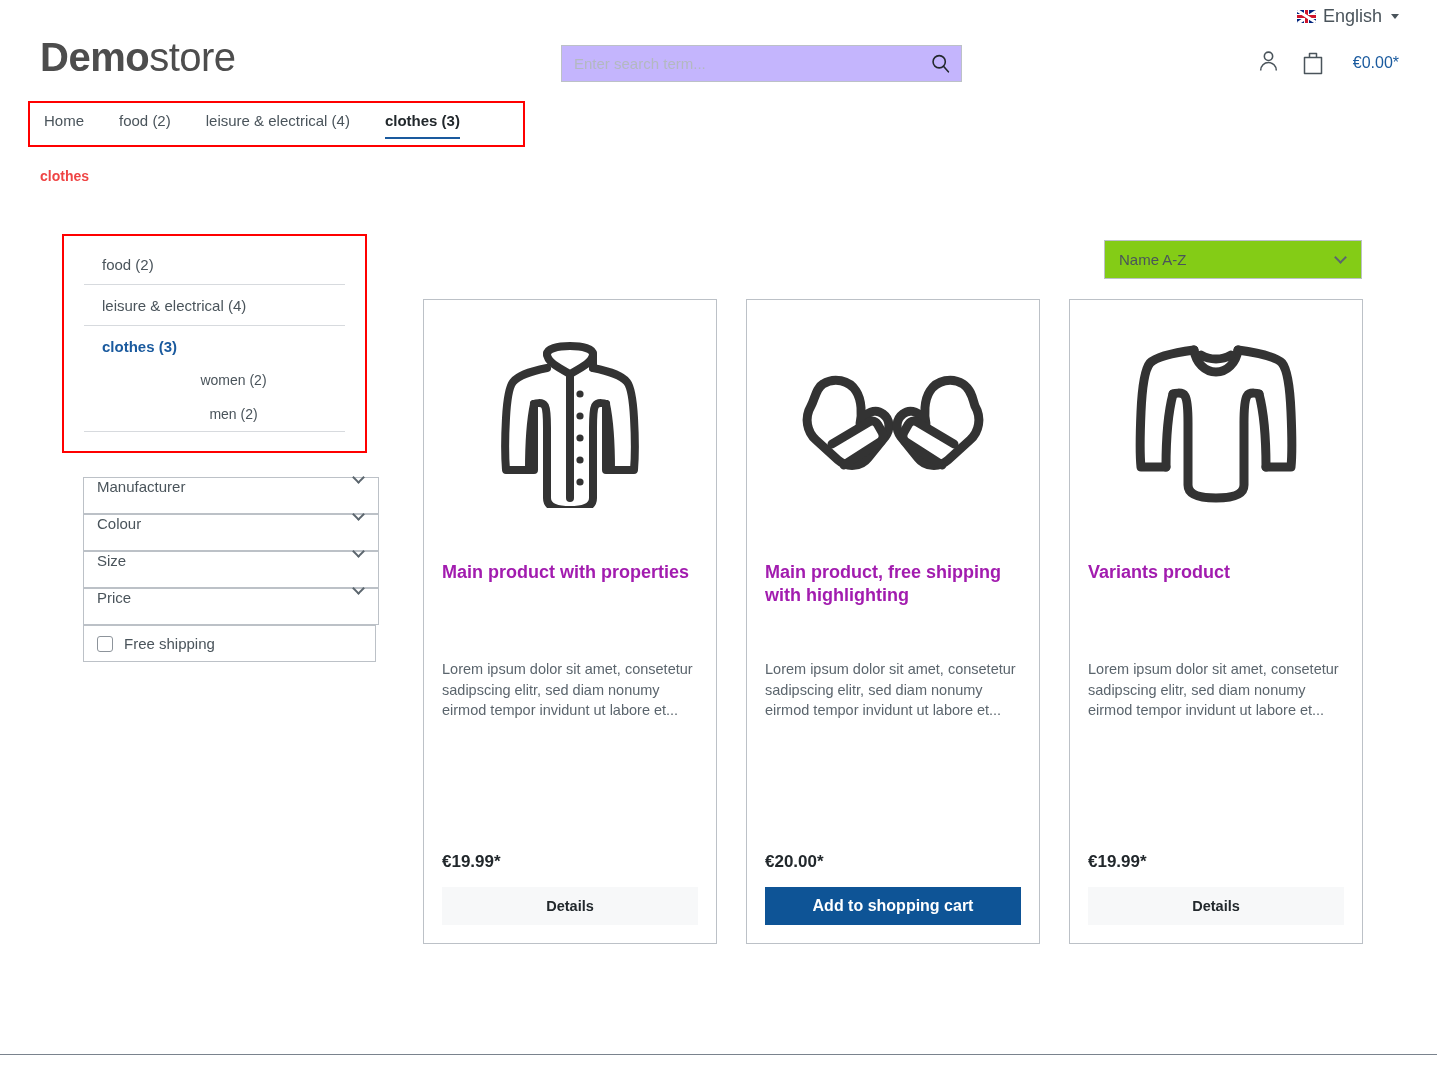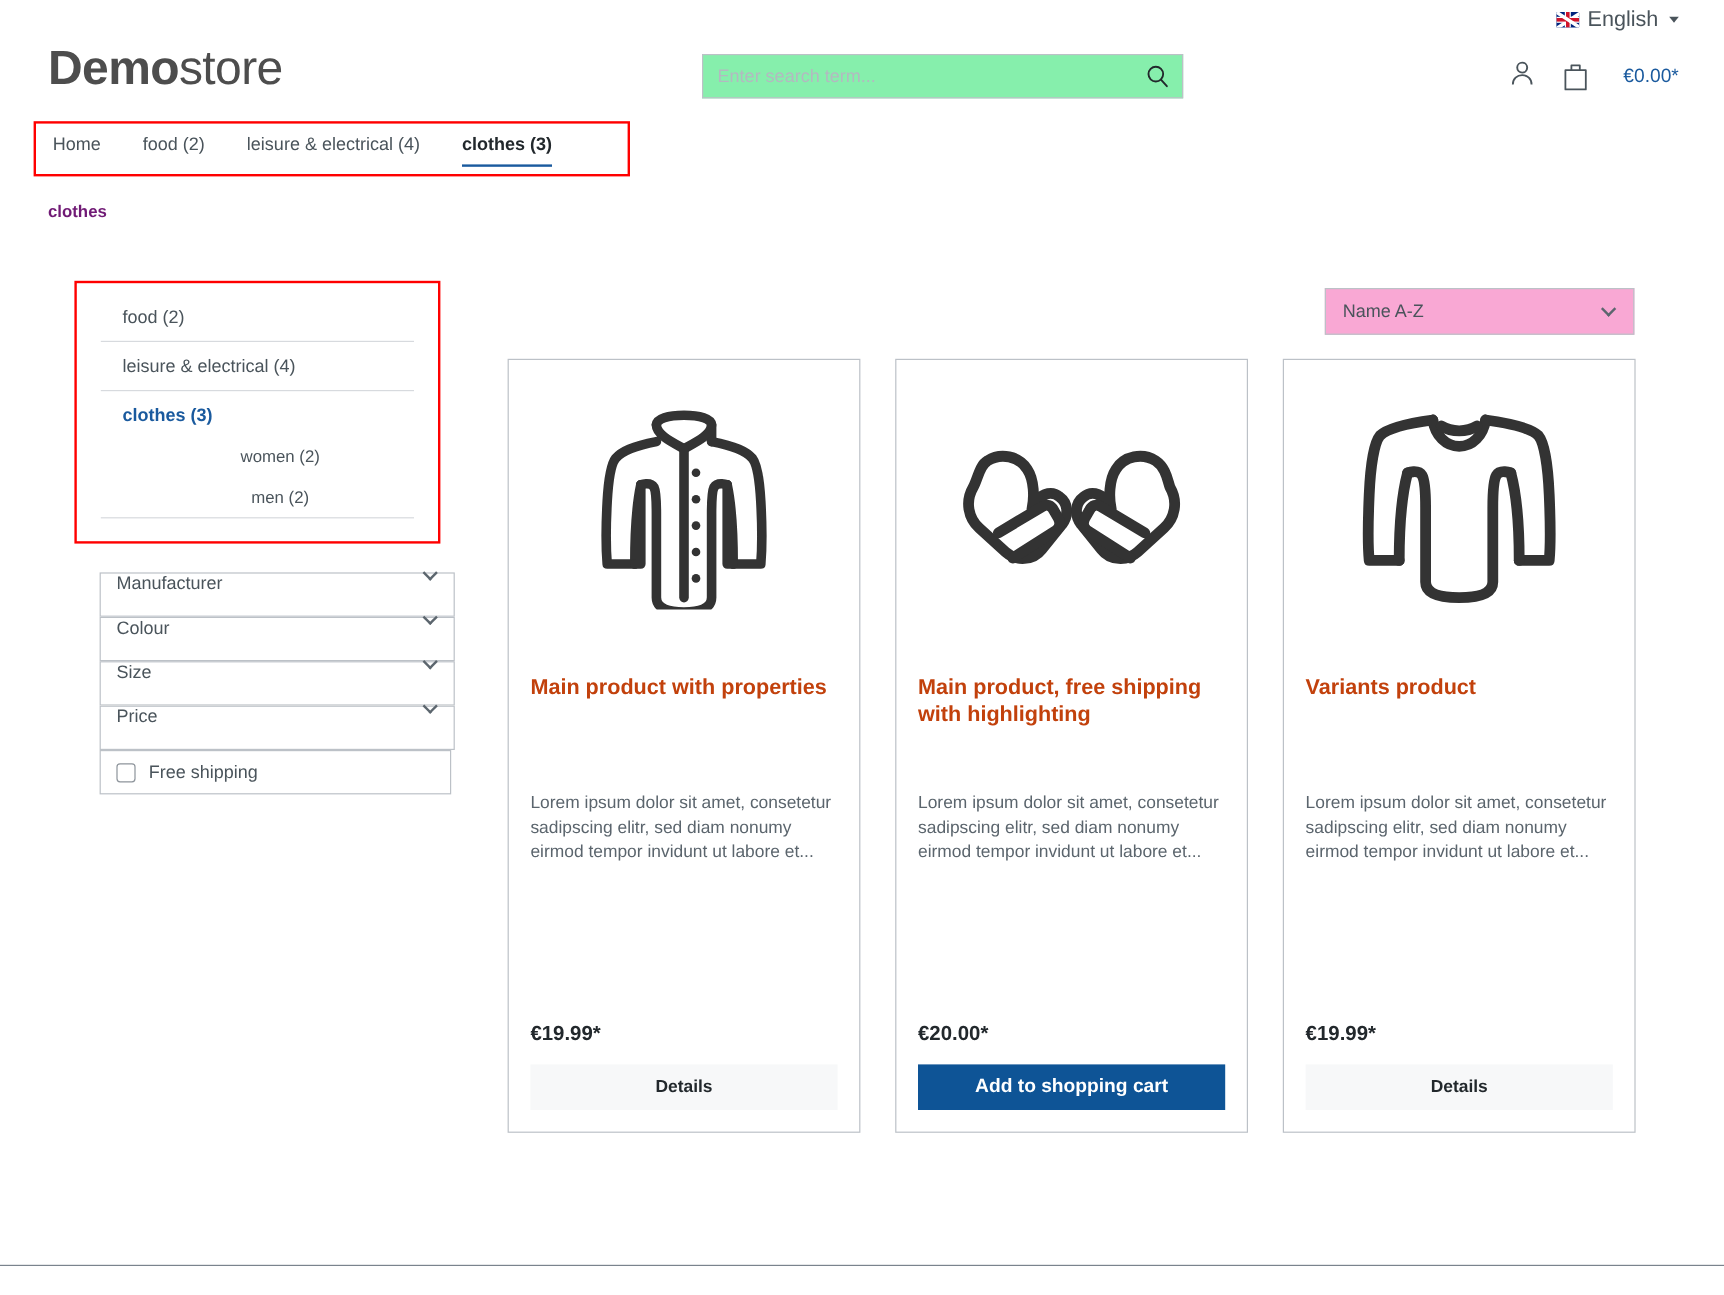--- a/index.html
+++ b/index.html
@@ -43,23 +43,23 @@
   
   .logo {
     position: absolute; left: 40px; top: 37px;
     font-size: 40px; line-height: 1; color: #4d4d4d; letter-spacing: -0.5px;
     white-space: nowrap;
   }
   .logo .bold { font-weight: 700; }
   .logo .light { font-weight: 400; }
 
   .searchbox {
-    position: absolute; left: 585px; top: 45px;
+    position: absolute; left: 561px; top: 45px;
     width: 401px; height: 37px;
-    border: 1px solid #bcc1c7; background: #86efac;
+    border: 1px solid #bcc1c7; background: #c4b5fd;
     display: flex; align-items: center;
   }
   .searchbox input {
     flex: 1; border: 0; outline: none; background: transparent;
     font-family: "Liberation Sans", sans-serif; font-size: 15px;
     color: #4a545b; padding: 0 12px;
   }
   .searchbox input::placeholder { color: #b3b9c0; }
   .search-btn {
     width: 42px; height: 100%; border: 0; background: transparent;
@@ -90,21 +90,21 @@
   }
   .nav-item.active { color: #22282c; font-weight: 700; }
   .nav-item.active:after {
     content: ""; position: absolute; left: 0; right: 21px; bottom: -3px;
     height: 2px; background: #1a5a9e;
   }
 
   
   .breadcrumb {
     position: absolute; left: 40px; top: 168px;
-    font-size: 14px; font-weight: 700; color: #701a75; cursor: pointer;
+    font-size: 14px; font-weight: 700; color: #ef4444; cursor: pointer;
   }
 
   
   .sidebar { position: absolute; left: 62px; top: 234px; width: 305px; }
   .cat-box {
     position: relative; width: 305px; height: 219px;
     border: 2px solid #ff0000; background: #fff;
   }
   .cat-list { position: absolute; left: 20px; top: 8px; right: 20px; }
   .cat-item {
@@ -133,42 +133,42 @@
     font-size: 15px; color: #4a545b; cursor: pointer;
   }
   .cb {
     width: 16px; height: 16px; border: 1px solid #8d949b; border-radius: 3px;
     background: #fff; flex: none;
   }
 
   
   .sortbox {
     position: absolute; left: 1104px; top: 240px; width: 258px; height: 39px;
-    border: 1px solid #bcc1c7; background: #f9a8d4;
+    border: 1px solid #bcc1c7; background: #84cc16;
     display: flex; align-items: center; justify-content: space-between;
     padding: 0 14px; font-size: 15px; color: #4a545b; cursor: pointer;
   }
 
   
   .grid {
     position: absolute; left: 423px; top: 299px;
     display: flex; gap: 29px;
   }
   .card {
     width: 294px; height: 645px;
     border: 1px solid #bcc1c7; background: #fff;
     display: flex; flex-direction: column;
     padding: 0 18px;
   }
   .card-img {
     height: 245px; display: flex; align-items: center; justify-content: center;
     flex: none;
   }
   .card-title {
-    font-size: 18px; font-weight: 700; color: #c2410c; line-height: 1.25;
+    font-size: 18px; font-weight: 700; color: #a21caf; line-height: 1.25;
     margin-top: 16px; min-height: 48px; flex: none;
   }
   .card-desc {
     font-size: 14.5px; color: #5b656d; line-height: 1.42;
     margin-top: 50px; flex: none;
   }
   .card-price {
     font-size: 17px; font-weight: 700; color: #22282c;
     margin-top: auto; margin-bottom: 15px;
   }

